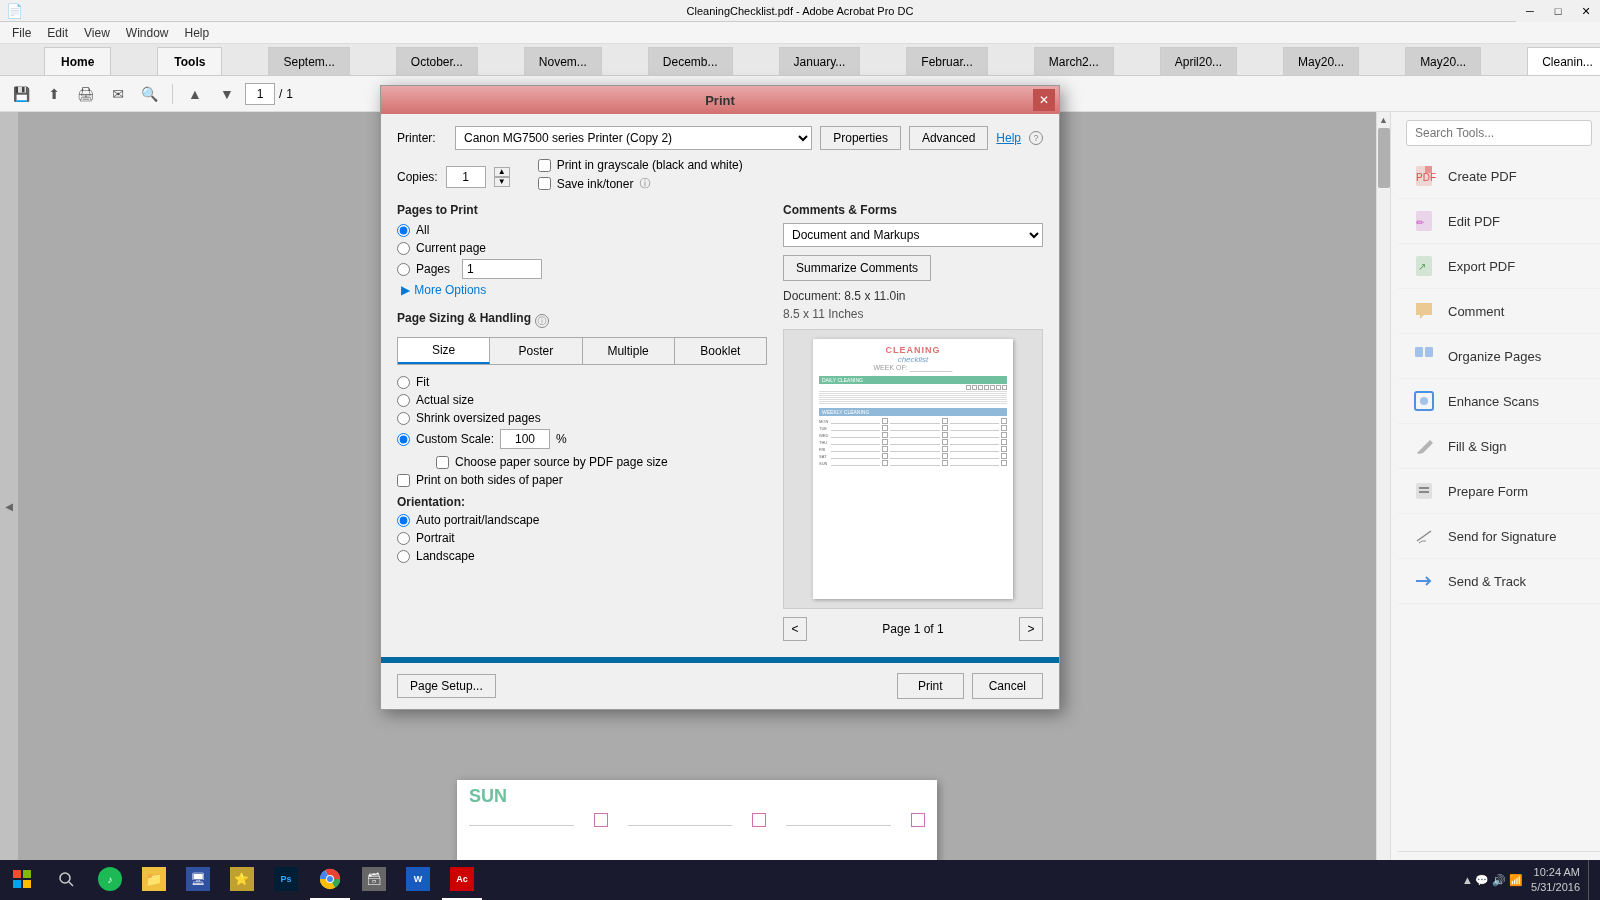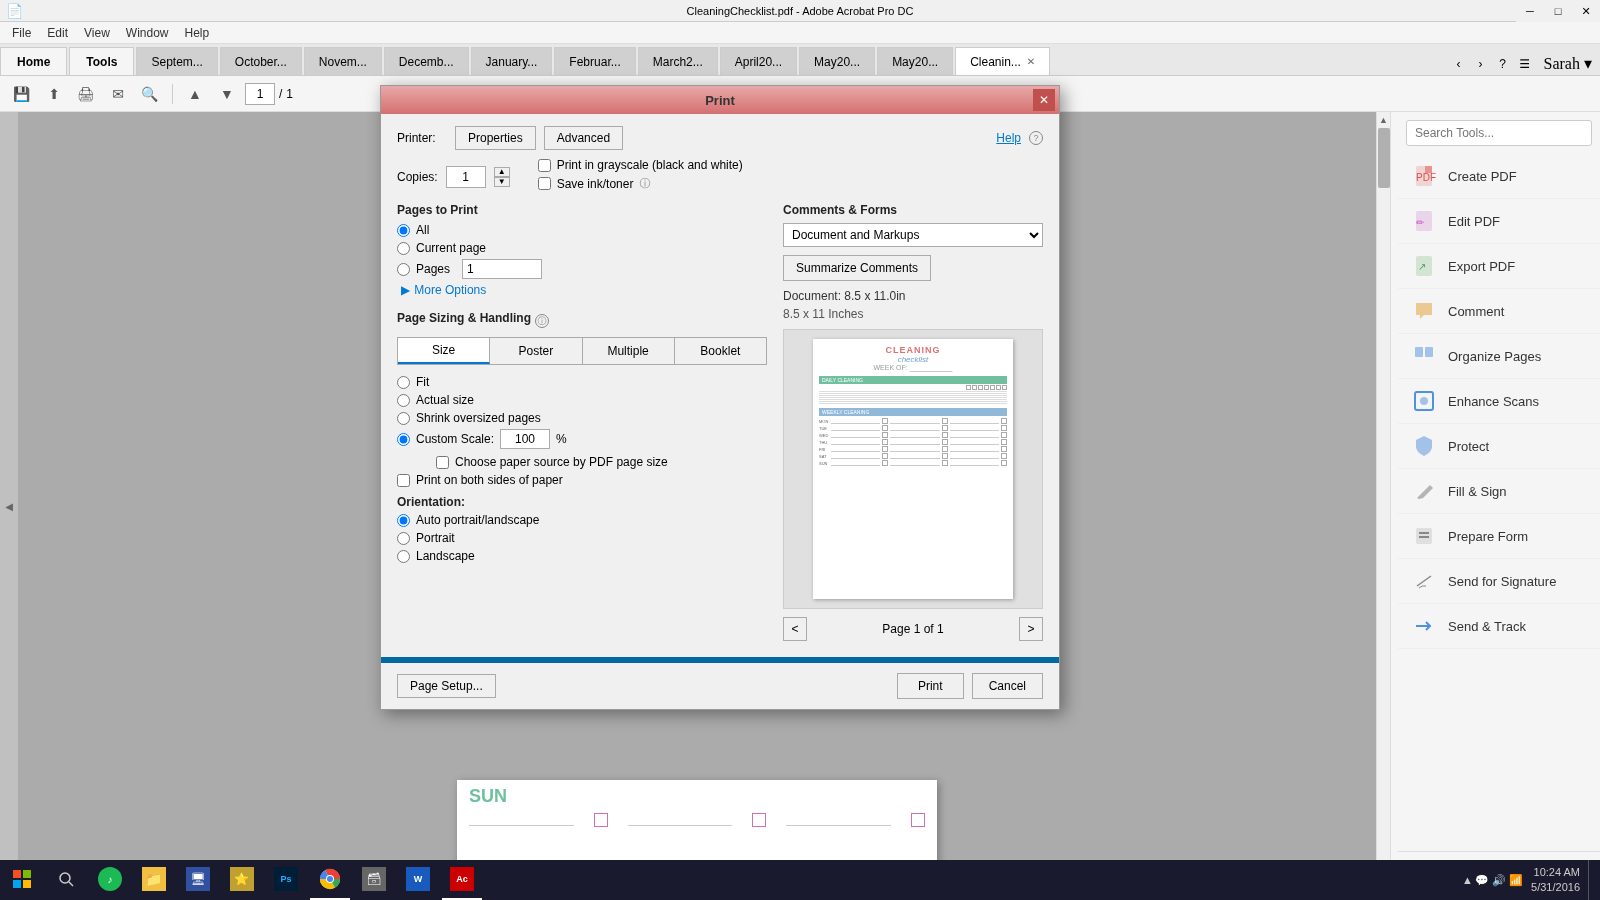--- a/index.html
+++ b/index.html
@@ -10,21 +10,21 @@
     .title-bar-text { font-size: 11px; color: #000; }
     .title-bar-controls { position: absolute; right: 0; top: 0; display: flex; align-items: center; height: 22px; }
     .title-btn { width: 28px; height: 22px; display: flex; align-items: center; justify-content: center; font-size: 11px; cursor: pointer; background: #f0f0f0; border: none; }
 
     
     .menu-bar { background: #f5f5f5; height: 22px; display: flex; align-items: center; border-bottom: 1px solid #ddd; padding: 0 4px; }
     .menu-item { padding: 2px 8px; font-size: 12px; cursor: pointer; color: #333; }
 
     
     .tab-bar { background: #e8e8e8; height: 32px; display: flex; align-items: flex-end; border-bottom: 1px solid #ccc; }
-    .tab { padding: 4px 14px; height: 28px; display: flex; align-items: center; border: 1px solid #ccc; border-bottom: none; margin-right: 2px; background: #d0d0d0; cursor: pointer; font-size: 12px; white-space: nowrap; }
+    .tab { padding: 4px 14px; height: 28px; display: flex; align-items: center; border: 1px solid #ccc; border-bottom: none; margin-right: 2px; background: #d0d0d0; cursor: pointer; font-size: 12px; white-space: nowrap; margin-left: 44px; }
     .tab.home-tab { background: #f5f5f5; font-weight: bold; padding: 4px 16px; }
     .tab.tools-tab { background: #f5f5f5; font-weight: bold; padding: 4px 16px; }
     .tab.active { background: #fff; }
     .tab-close { margin-left: 6px; font-size: 10px; color: #666; }
     .tab-nav { display: flex; align-items: center; margin-left: auto; }
     .tab-nav-btn { width: 22px; height: 22px; display: flex; align-items: center; justify-content: center; cursor: pointer; font-size: 12px; }
     .user-btn { padding: 2px 8px; display: flex; align-items: center; font-size: 16px; cursor: pointer; font-family: Liberation Serif, serif; }
 
     
     .toolbar { background: #f5f5f5; height: 36px; display: flex; align-items: center; border-bottom: 1px solid #ddd; padding: 0 8px; gap: 4px; }
@@ -291,28 +291,20 @@
     <div class="sidebar-tool">
       <div class="sidebar-tool-icon">
         <svg width="24" height="24" viewBox="0 0 24 24">
             <rect x="3" y="3" width="18" height="18" rx="2" fill="none" stroke="#5090e0" stroke-width="2"></rect>
             <circle cx="12" cy="12" r="4" fill="#5090e0" opacity="0.5"></circle>
           </svg>
       </div>
       <span class="sidebar-tool-label">Enhance Scans</span>
     </div>
 
-    <div class="sidebar-tool">
-      <div class="sidebar-tool-icon">
-        <svg width="24" height="24" viewBox="0 0 24 24">
-            <path d="M12 2 L20 6 L20 13 Q20 18 12 22 Q4 18 4 13 L4 6 Z" fill="#5090e0" opacity="0.5"></path>
-          </svg>
-      </div>
-      <span class="sidebar-tool-label">Protect</span>
-    </div>
 
     <div class="sidebar-tool">
       <div class="sidebar-tool-icon">
         <svg width="24" height="24" viewBox="0 0 24 24">
             <path d="M5 19 L8 16 L18 6 L21 9 L11 19 L7 20 Z" fill="#888" opacity="0.6"></path>
           </svg>
       </div>
       <span class="sidebar-tool-label">Fill &amp; Sign</span>
     </div>
 
@@ -358,20 +350,23 @@
 
     <div class="dialog-title-bar">
       <span class="dialog-title">Print</span>
       <button class="dialog-close">✕</button>
     </div>
 
     <div class="dialog-body">
 
       <div class="printer-row">
         <span class="printer-label">Printer:</span>
+        <select class="printer-select">
+          <option>Canon MG7500 series Printer (Copy 2)</option>
+        </select>
         <button class="dialog-btn">Properties</button>
         <button class="dialog-btn">Advanced</button>
         <a class="help-link">Help</a>
         <span class="info-circle">?</span>
       </div>
 
       <div class="copies-row">
         <span>Copies:</span>
         <input class="copies-input" type="text" value="1" style="">
         <div class="copies-spinner">

